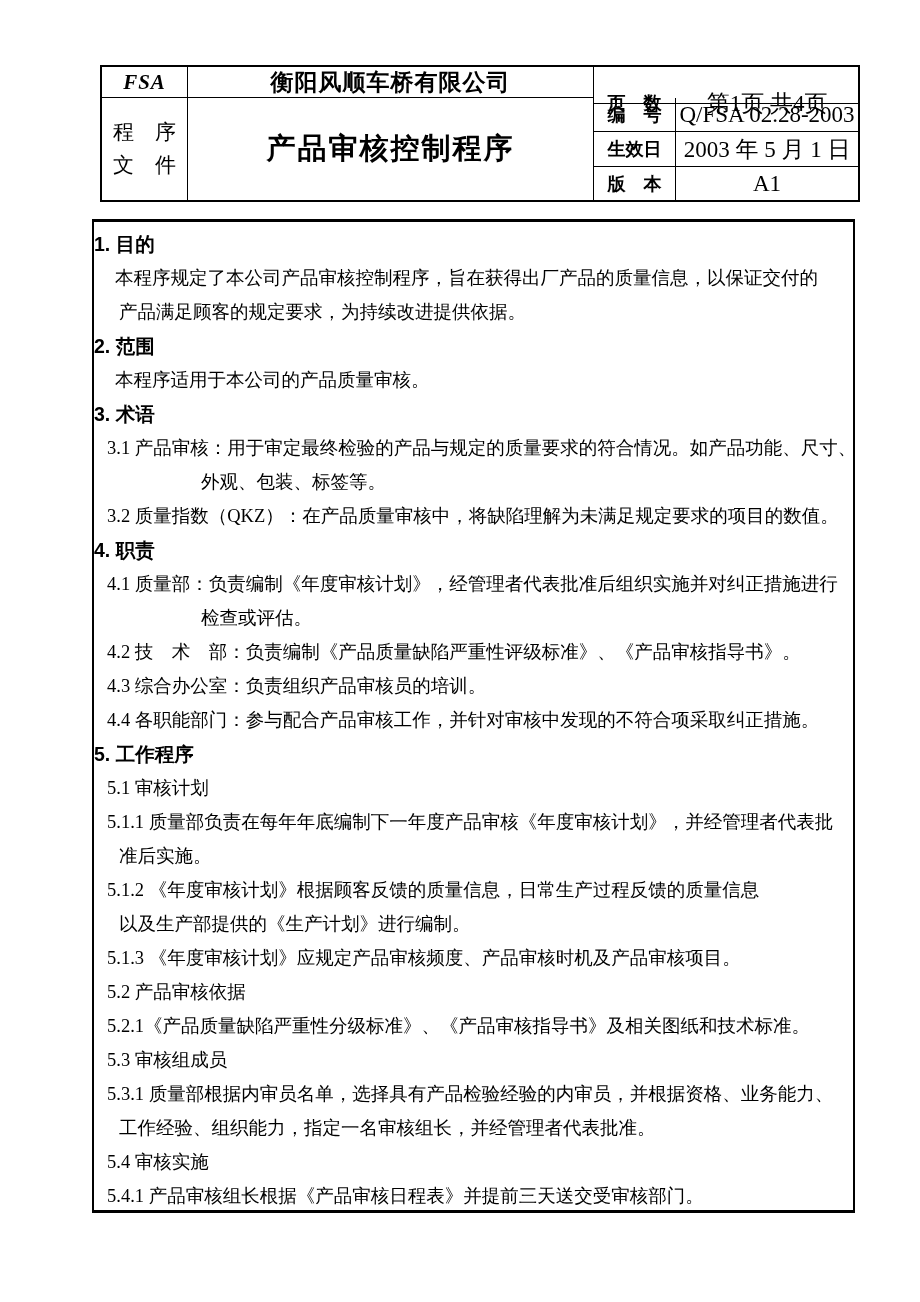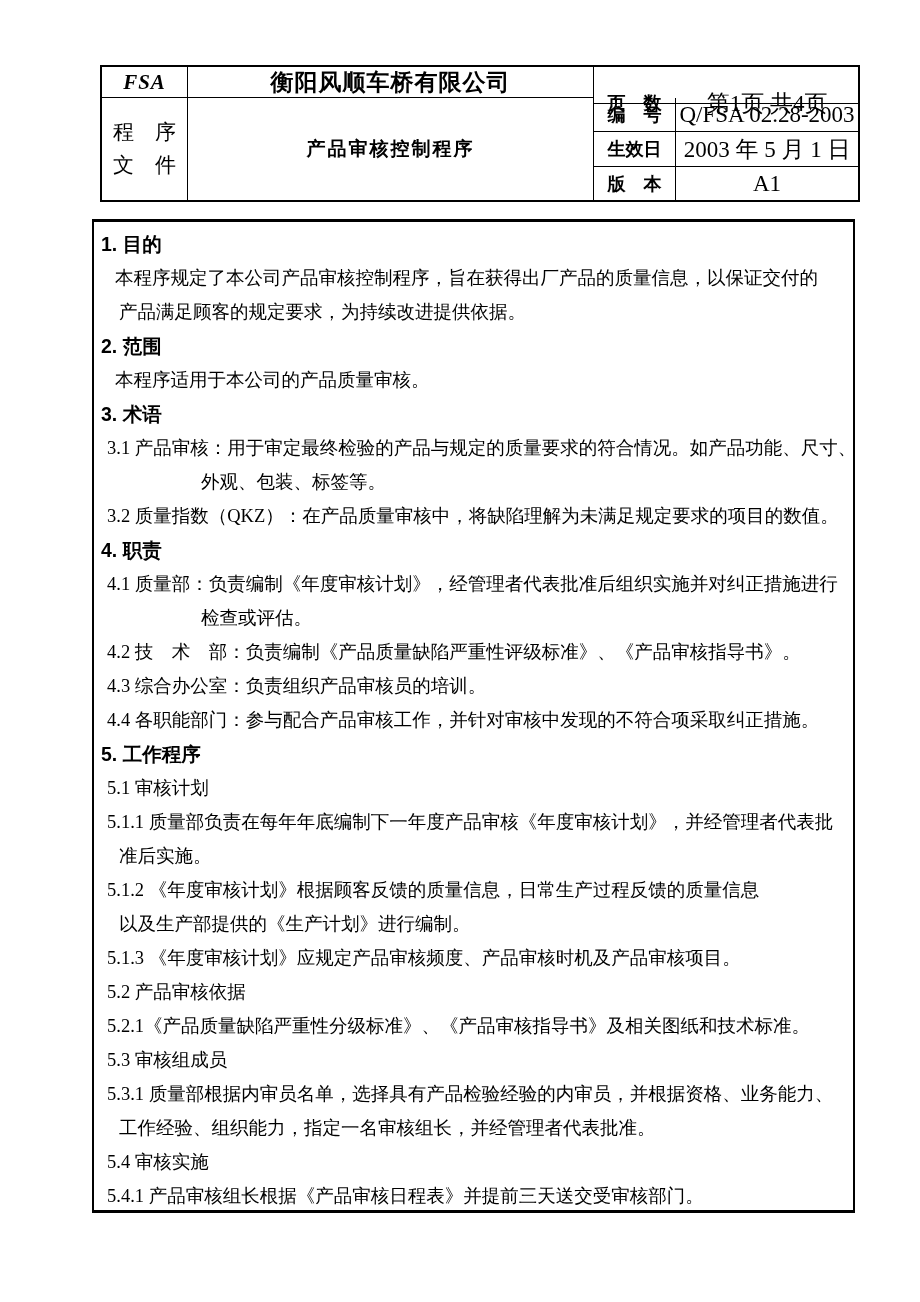--- a/index.html
+++ b/index.html
@@ -24,41 +24,41 @@
     background: #fff;
   }
   .hcell { display: flex; align-items: center; justify-content: center; box-sizing: border-box; }
   .bR { border-right: 1px solid #000; }
   .bB { border-bottom: 1px solid #000; }
 
   .logo-cell { grid-column: 1; grid-row: 1; font-style: italic; font-weight: bold; font-size: 21px; letter-spacing: 1px; }
   .doctype-cell { grid-column: 1; grid-row: 2 / 5; flex-direction: column; font-size: 21px; line-height: 33px; }
   .company-cell { grid-column: 2; grid-row: 1; font-weight: bold; font-size: 23px;
                   font-family: "Liberation Sans", "DejaVu Sans", sans-serif; letter-spacing: 1px; }
-  .title-cell { grid-column: 2; grid-row: 2 / 5; font-weight: bold; font-size: 19px;
+  .title-cell { grid-column: 2; grid-row: 2 / 5; font-weight: bold; font-size: 29px;
                 font-family: Liberation Serif, serif; letter-spacing: 2px; }
   .meta-label { grid-column: 3; font-weight: bold; font-size: 18px;
                 font-family: "Liberation Sans", "DejaVu Sans", sans-serif; }
   .meta-value { grid-column: 4; font-size: 23px; }
   .r1 { grid-row: 1; margin-top: 36px; } .r2 { grid-row: 2; } .r3 { grid-row: 3; } .r4 { grid-row: 4; }
 
   
   .body-box {
     position: absolute; left: 92px; top: 219px;
     width: 763px; height: 994px;
     box-sizing: border-box;
     border: 2px solid #000;
     border-top-width: 3px;
     border-bottom-width: 3px;
     padding-top: 5px;
     overflow: hidden;
     background: #fff;
   }
   .ln { height: 34px; line-height: 34px; font-size: 18.5px; white-space: nowrap; }
-  .ln.h    { font-weight: 700; font-size: 19.5px; padding-left: 7px;
+  .ln.h    { font-weight: 700; font-size: 19.5px; padding-left: 0;
              font-family: "Liberation Sans", "DejaVu Sans", sans-serif; }
   .ln.item { padding-left: 13px; }
   .ln.para { padding-left: 21px; }
   .ln.hang1 { padding-left: 25px; }
   .ln.hang2 { padding-left: 107px; }
 </style>
 </head>
 <body>
 
 <div class="page">

